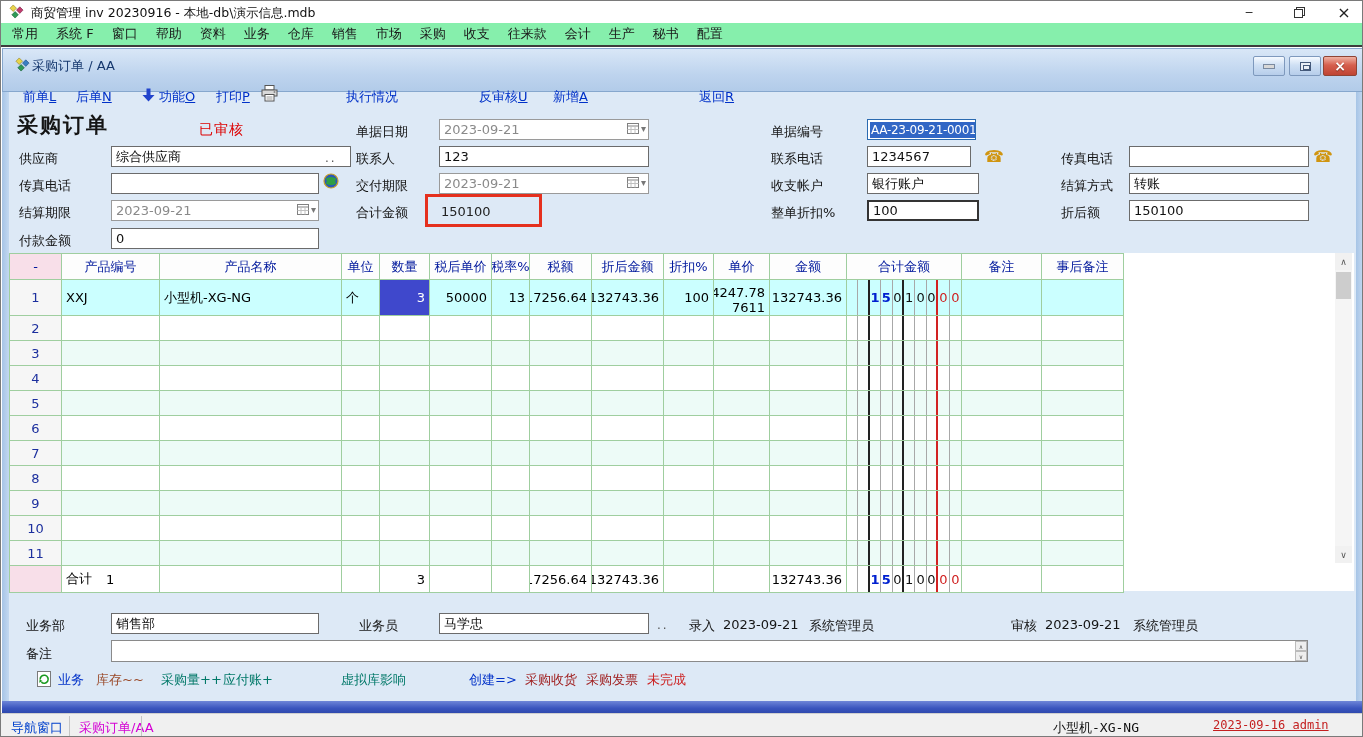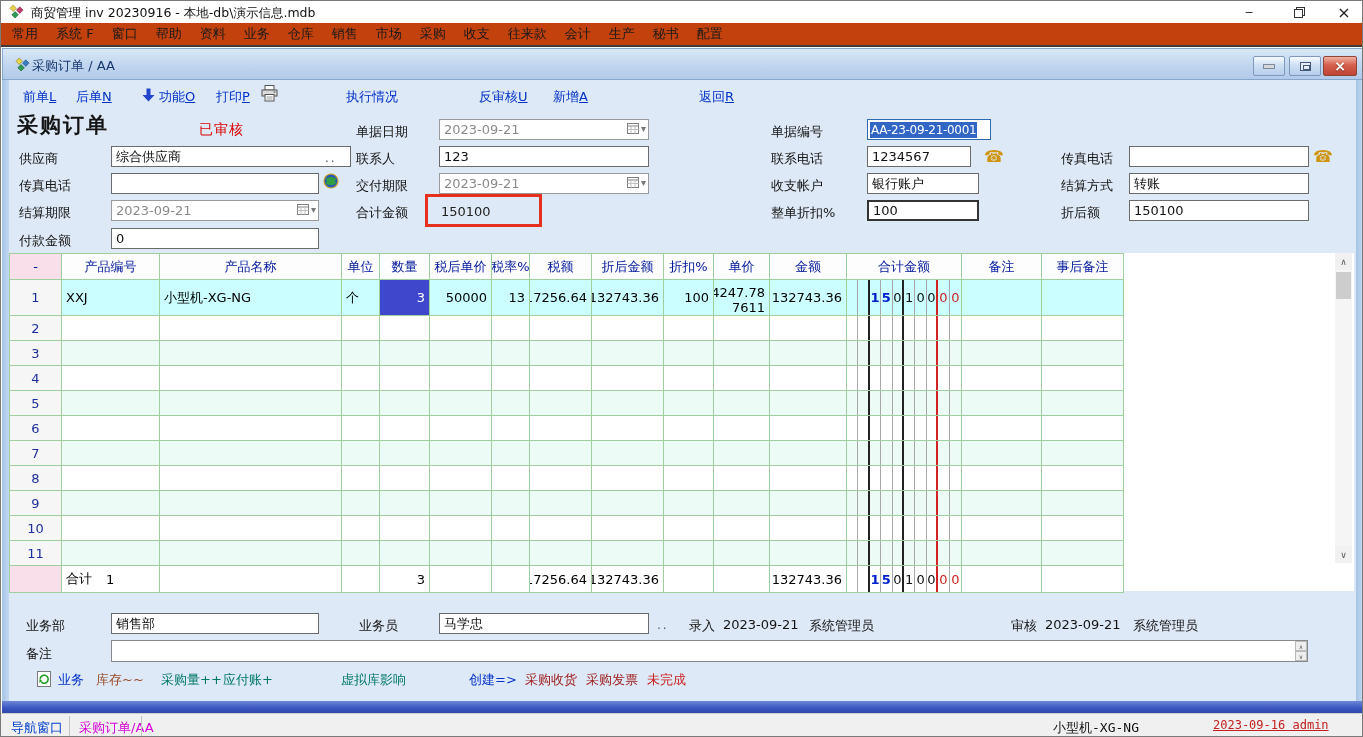--- a/index.html
+++ b/index.html
@@ -10,30 +10,30 @@
   
   .titlebar { position:absolute; left:0; top:0; width:1363px; height:22px; background:#ffffff;border-radius:6px; }
   .title-text { position:absolute; left:30px; top:4px; font-size:12.5px; color:#111; white-space:pre; }
   .app-icon { position:absolute; left:8px; top:3px; }
   .winbtn { position:absolute; top:0; width:40px; height:22px; display:flex; align-items:center; justify-content:center; color:#222; }
   .winbtn.min { left:1228px; font-size:11px; }
   .winbtn.res { left:1278px; }
   .winbtn.cls { left:1323px; font-size:16px; }
 
   
-  .menubar { position:absolute; left:0; top:22px; width:1363px; height:24px; background:#c2410c;
+  .menubar { position:absolute; left:0; top:22px; width:1363px; height:24px; background:#86efac;
              display:flex; align-items:center; padding-left:11px; gap:18px; font-size:13px; color:#1a1a1a;
              border-bottom:2px solid #3c3c3c; }
   .menubar span { white-space:pre; }
 
   
   .child-frame-strip { position:absolute; top:79px; width:7px; height:633px; background:linear-gradient(90deg,#a6c4e6,#c3d8f0); }
   .child-bg { position:absolute; left:8px; top:79px; width:1347px; height:621px; background:#dde9f6; }
 
-  .child-titlebar { position:absolute; left:1px; top:47px; width:1361px; height:32px;
+  .child-titlebar { position:absolute; left:1px; top:47px; width:1361px; height:44px;
                     background:linear-gradient(#d9e7f7,#bed4ee 60%,#b2cbe9); border:1px solid #86a7cd;text-decoration:underline; }
   .child-title-text { position:absolute; left:29px; top:8px; font-size:13px; color:#16386e; }
   .child-icon { position:absolute; left:12px; top:8px; }
   .cbtn { position:absolute; top:7px; height:20px; border:1px solid #7e99bd; border-radius:2px;
           background:linear-gradient(#f6faff,#cfe0f4 45%,#b6cdea); display:flex; align-items:center; justify-content:center; }
   .cbtn.cmin { left:1250px; width:32px; }
   .cbtn.cres { left:1286px; width:32px; }
   .cbtn.ccls { left:1320px; width:34px; background:linear-gradient(#efb2a4,#d65f4e 45%,#bf4433); border-color:#8f4435;
                color:#fff; font-weight:bold; font-size:14px; text-shadow:0 1px 1px #7a2a1e; }
   .cmin-glyph { width:12px; height:5px; background:#d8d8d8; border:1px solid #7a8aa0; }
@@ -227,21 +227,21 @@
     <span>2023-09-21</span>
     <span class="calwrap"><svg width="12" height="12" viewBox="0 0 12 12">
           <rect x="0.5" y="1.5" width="11" height="10" fill="#fff" stroke="#808080"></rect>
           <line x1="0.5" y1="4" x2="11.5" y2="4" stroke="#808080"></line>
           <line x1="4" y1="4" x2="4" y2="11.5" stroke="#c0c0c0"></line>
           <line x1="8" y1="4" x2="8" y2="11.5" stroke="#c0c0c0"></line>
           <line x1="0.5" y1="7.5" x2="11.5" y2="7.5" stroke="#c0c0c0"></line>
         </svg><span>▾</span></span>
   </div>
   <span class="lbl" style="left:770px; top:122px;">单据编号</span>
-  <div class="inp docno" style="left:866px; top:118px; width:124px;">
+  <div class="inp docno" style="left:866px; top:118px; width:109px;">
     <span class="sel">AA-23-09-21-0001</span>
   </div>
 
   <span class="lbl" style="left:18px; top:149px;">供应商</span>
   <div class="inp" style="left:110px; top:145px; width:240px;text-align:right;"><span>综合供应商</span></div>
   <span class="dots" style="left:324px; top:150px;">..</span>
   <span class="lbl" style="left:355px; top:149px;">联系人</span>
   <div class="inp" style="left:438px; top:145px; width:210px;"><span>123</span></div>
   <span class="lbl" style="left:770px; top:149px;">联系电话</span>
   <div class="inp" style="left:866px; top:145px; width:104px;"><span>1234567</span></div>

